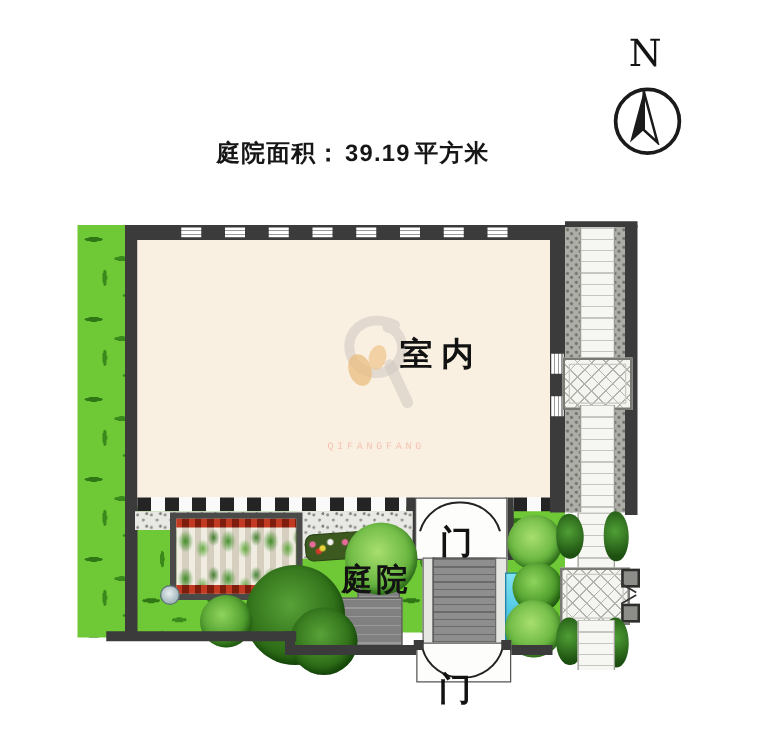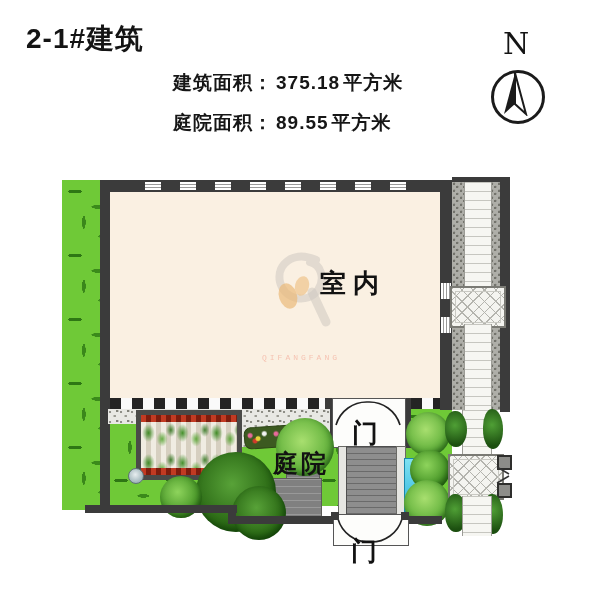--- a/index.html
+++ b/index.html
@@ -92,26 +92,22 @@
   .wm{left:248px;top:250px;width:120px;height:112px;opacity:.85;}
   .wm-name{position:absolute;left:10px;top:78px;font-size:23px;font-weight:bold;
     color:rgba(226,146,62,.72);letter-spacing:3px;white-space:nowrap;}
   .wm-sub{position:absolute;left:14px;top:103px;font-size:8px;color:rgba(240,150,130,.6);letter-spacing:3px;font-family:Liberation Mono, monospace;}
 </style>
 </head>
 <body>
 
 <div class="stage">
 
-  <div class="abs title">2-1#建筑</div>
-  <div class="abs area-line line1">
-    <span>建筑面积：</span><span class="num">375.18</span><span>平方米</span>
-  </div>
   <div class="abs area-line line2">
-    <span>庭院面积：</span><span class="num">89.55</span><span>平方米</span>
+    <span>庭院面积：</span><span class="num">39.19</span><span>平方米</span>
   </div>
 
   <div class="abs compass-n">N</div>
   <div class="abs compass-circle">
     <svg width="44" height="44" viewBox="0 0 44 44" style="position:absolute;left:-1px;top:-1px;">
       <polygon points="22,1 11,42 22,32" fill="#1b1b1b"></polygon>
       <polygon points="22,1 33,42 22,32" fill="#ffffff" stroke="#1b1b1b" stroke-width="2"></polygon>
     </svg>
   </div>
 

